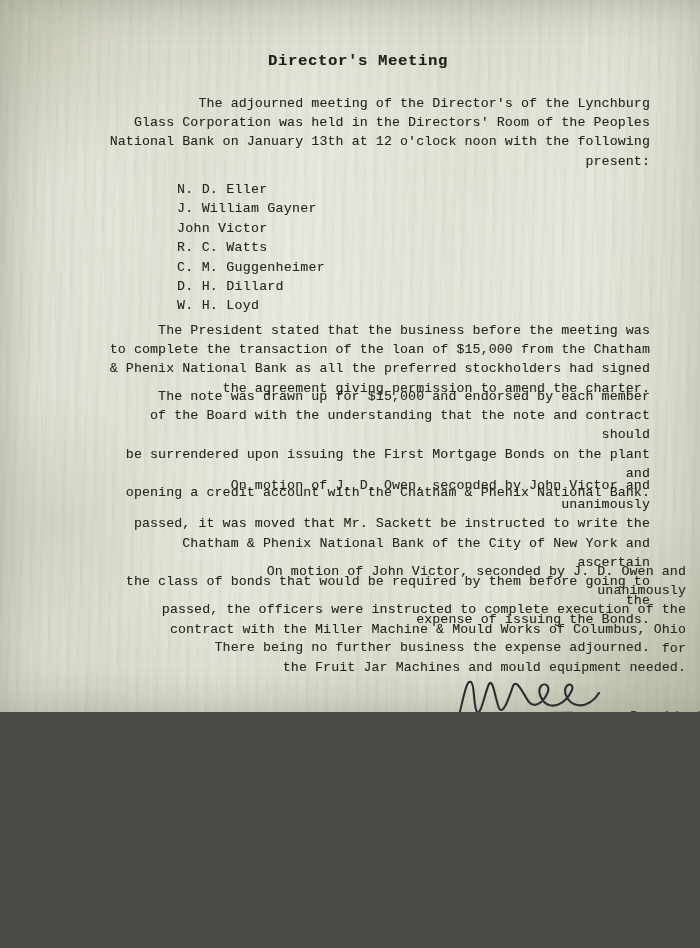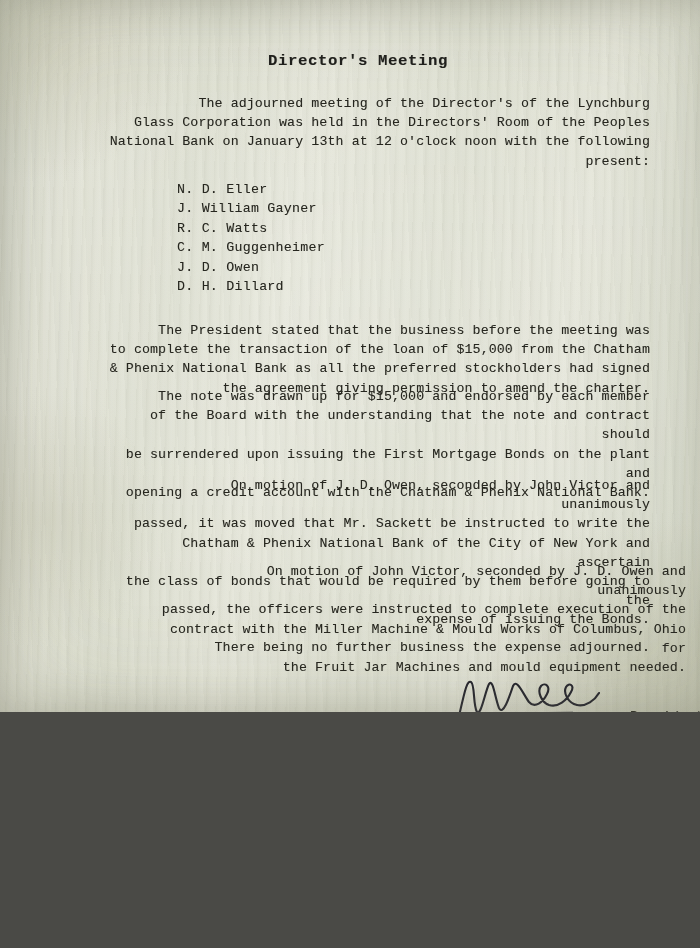--- a/index.html
+++ b/index.html
@@ -132,24 +132,25 @@
   <div class="body-block para" style="top:94px;">
     <p class="indent">The adjourned meeting of the Director's of the Lynchburg
 Glass Corporation was held in the Directors' Room of the Peoples
 National Bank on January 13th at 12 o'clock noon with the following
 present:</p>
   </div>
 
   <div class="names" style="top:180px;">
     <div>N. D. Eller</div>
     <div>J. William Gayner</div>
+    <div>John Victor</div>
     <div>R. C. Watts</div>
     <div>C. M. Guggenheimer</div>
-    <div>J. D. Owen</div>
     <div>D. H. Dillard</div>
+    <div>W. H. Loyd</div>
   </div>
 
   <div class="body-block para" style="top:321px;">
     <p class="indent">The President stated that the business before the meeting was
 to complete the transaction of the loan of $15,000 from the Chatham
 &amp; Phenix National Bank as all the preferred stockholders had signed
 the agreement giving permission to amend the charter.</p>
   </div>
 
   <div class="body-block para" style="top:387px;">

